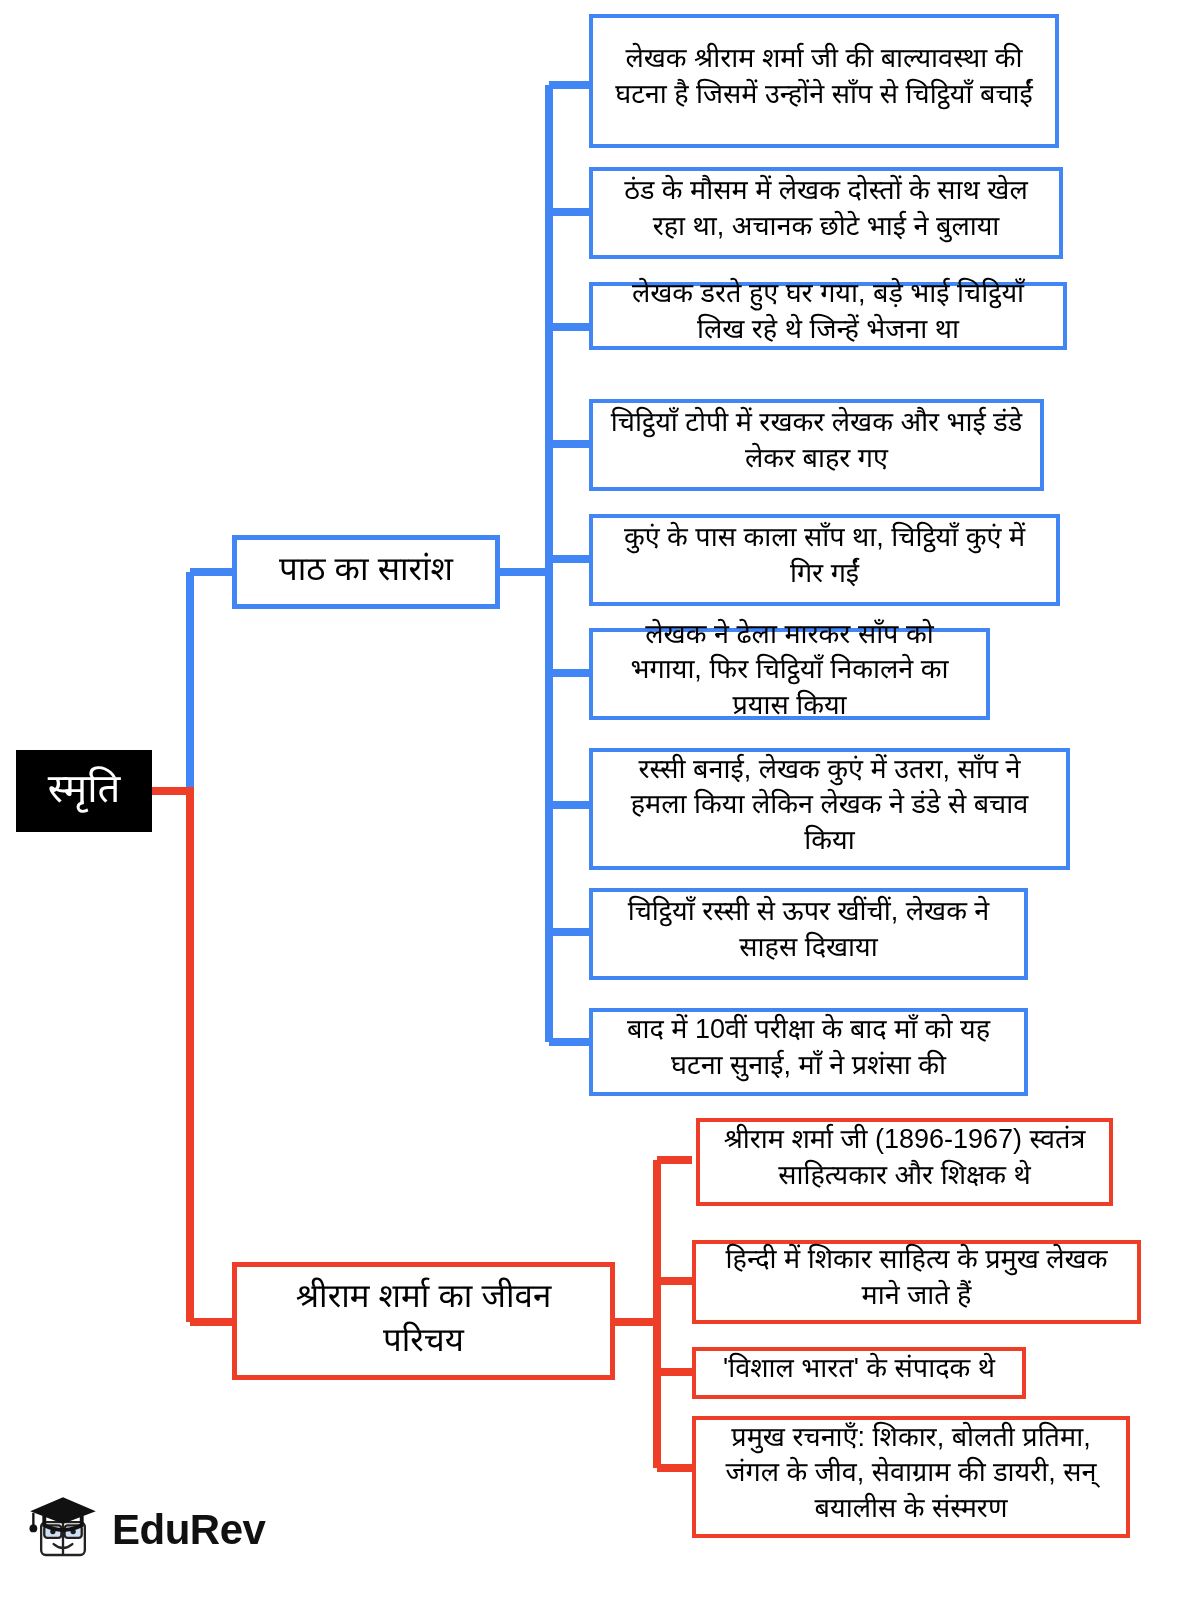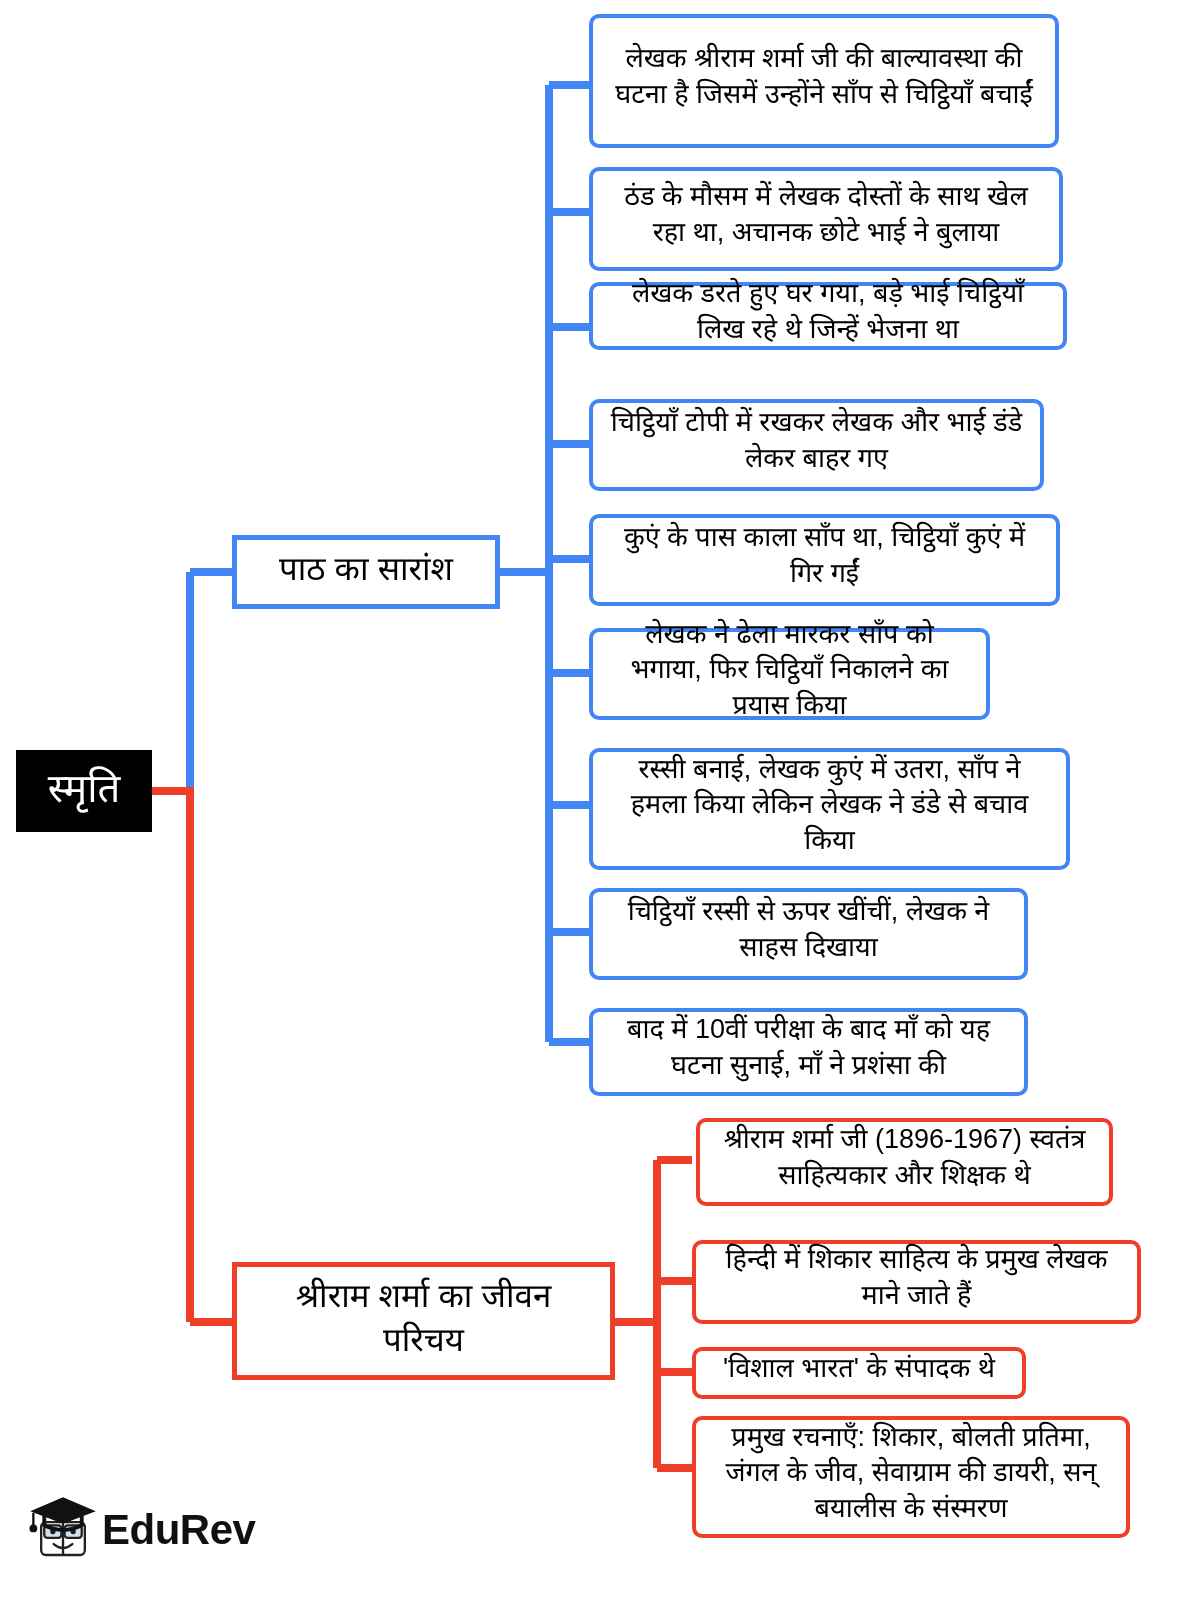--- a/index.html
+++ b/index.html
@@ -38,33 +38,33 @@
     font-size:33px;
     padding:4px 16px 10px 16px;
   }
   .branch.blue{border:5px solid #4285f4;}
   .branch.red{border:5px solid #ee3e28;}
 
   .leaf{
     background:#ffffff;
     font-size:27px;
     padding:2px 14px 10px 14px;
-    border-radius:10px;
   }
   .leaf.blue{border:4px solid #4285f4;}
   .leaf.red{border:4px solid #ee3e28;}
 
   .logo{
     position:absolute;
     left:24px;
     top:1484px;
     width:210px;
     height:92px;
     display:flex;
     align-items:center;
+    gap:10px;
   }
   .logo-mark{width:78px;height:78px;flex:0 0 78px;}
   .logo-text{
     font-size:42px;
     font-weight:700;
     color:#111111;
     letter-spacing:-0.5px;
     font-family:"Liberation Sans","DejaVu Sans",sans-serif;
   }
 </style>
@@ -115,21 +115,21 @@
   </div>
 
   <div class="node branch red" style="left:232px;top:1262px;width:383px;height:118px;">
     <span>श्रीराम शर्मा का जीवन परिचय</span>
   </div>
 
   <div class="node leaf blue" style="left:589px;top:14px;width:470px;height:134px;">
     <span>लेखक श्रीराम शर्मा जी की बाल्यावस्था की घटना है जिसमें उन्होंने साँप से चिट्ठियाँ बचाईं</span>
   </div>
 
-  <div class="node leaf blue" style="left:589px;top:167px;width:474px;height:104px;">
+  <div class="node leaf blue" style="left:589px;top:167px;width:474px;height:92px;">
     <span>ठंड के मौसम में लेखक दोस्तों के साथ खेल रहा था, अचानक छोटे भाई ने बुलाया</span>
   </div>
 
   <div class="node leaf blue" style="left:589px;top:282px;width:478px;height:68px;">
     <span>लेखक डरते हुए घर गया, बड़े भाई चिट्ठियाँ लिख रहे थे जिन्हें भेजना था</span>
   </div>
 
   <div class="node leaf blue" style="left:589px;top:399px;width:455px;height:92px;">
     <span>चिट्ठियाँ टोपी में रखकर लेखक और भाई डंडे लेकर बाहर गए</span>
   </div>

